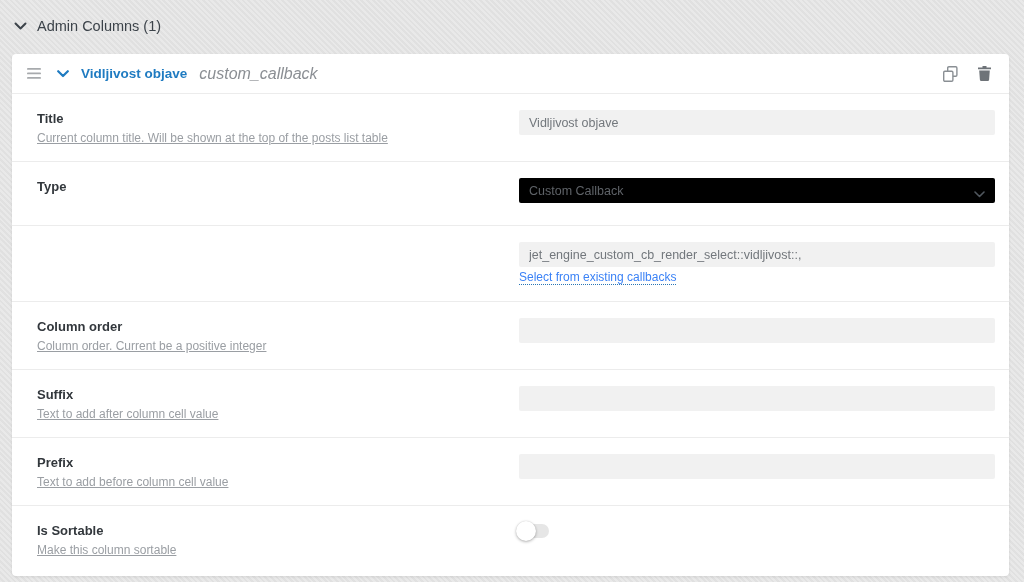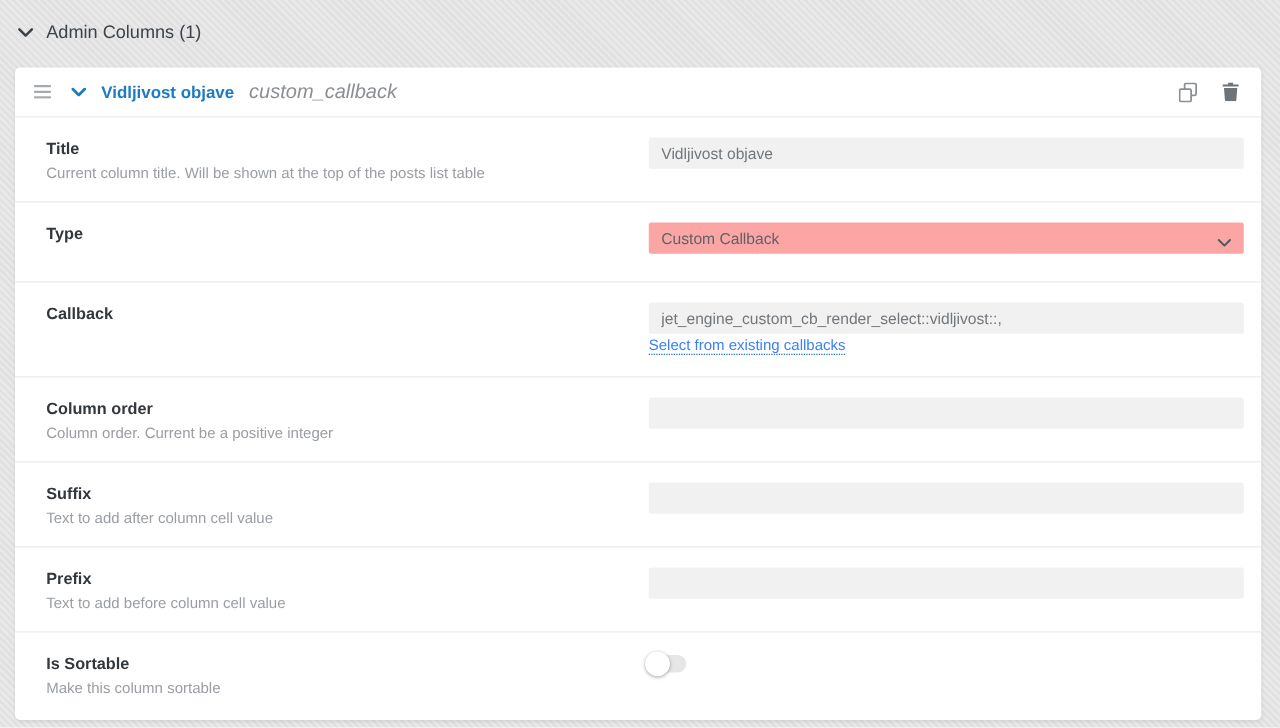--- a/index.html
+++ b/index.html
@@ -45,32 +45,32 @@
   .field-row {
     display:flex;
     padding:16px 14px 16px 13px;
     border-bottom:1px solid #ececec;
     min-height:64px;
   }
   .field-row:last-child { border-bottom:none; min-height:70px; }
   .field-left { flex:0 0 494px; padding-left:12px; padding-top:1px; }
   .field-right { flex:1; }
   .field-label { font-size:13px; font-weight:700; color:#32373c; }
-  .field-desc  { font-size:12px; color:#9a9ea3; margin-top:5px; }
+  .field-desc  { font-size:12px; color:#9a9ea3; margin-top:5px;text-decoration:underline; }
   .text-input {
     width:100%; height:25px;
     background:#f1f1f1;
     border:none; outline:none; border-radius:2px;
     padding:0 10px;
     font-family:"Liberation Sans", sans-serif;
     font-size:12.5px; color:#72777c;
   }
   .select-box {
     position:relative; width:100%; height:25px;
-    background:#fca5a5; border-radius:2px;
+    background:#000000; border-radius:2px;
     display:flex; align-items:center;
     padding:0 28px 0 10px;
     font-size:12.5px; color:#5f6368;
     cursor:pointer;
     text-align:right;
   }
   .select-box .select-chev { position:absolute; right:10px; top:9px; }
   .callback-link {
     display:inline-block; margin-top:0;
     font-size:12px; color:#3b82f6;
@@ -156,21 +156,20 @@
           <svg width="11" height="7" viewBox="0 0 11 7" fill="none">
               <path d="M1 1 L5.5 5.5 L10 1" stroke="#50575e" stroke-width="1.6" stroke-linecap="round" stroke-linejoin="round"></path>
             </svg>
         </span>
       </div>
     </div>
   </div>
 
   <div class="field-row">
     <div class="field-left">
-      <div class="field-label">Callback</div>
     </div>
     <div class="field-right">
       <input class="text-input" type="text" value="jet_engine_custom_cb_render_select::vidljivost::," style="">
       <a class="callback-link">Select from existing callbacks</a>
     </div>
   </div>
 
   <div class="field-row">
     <div class="field-left">
       <div class="field-label">Column order</div>

